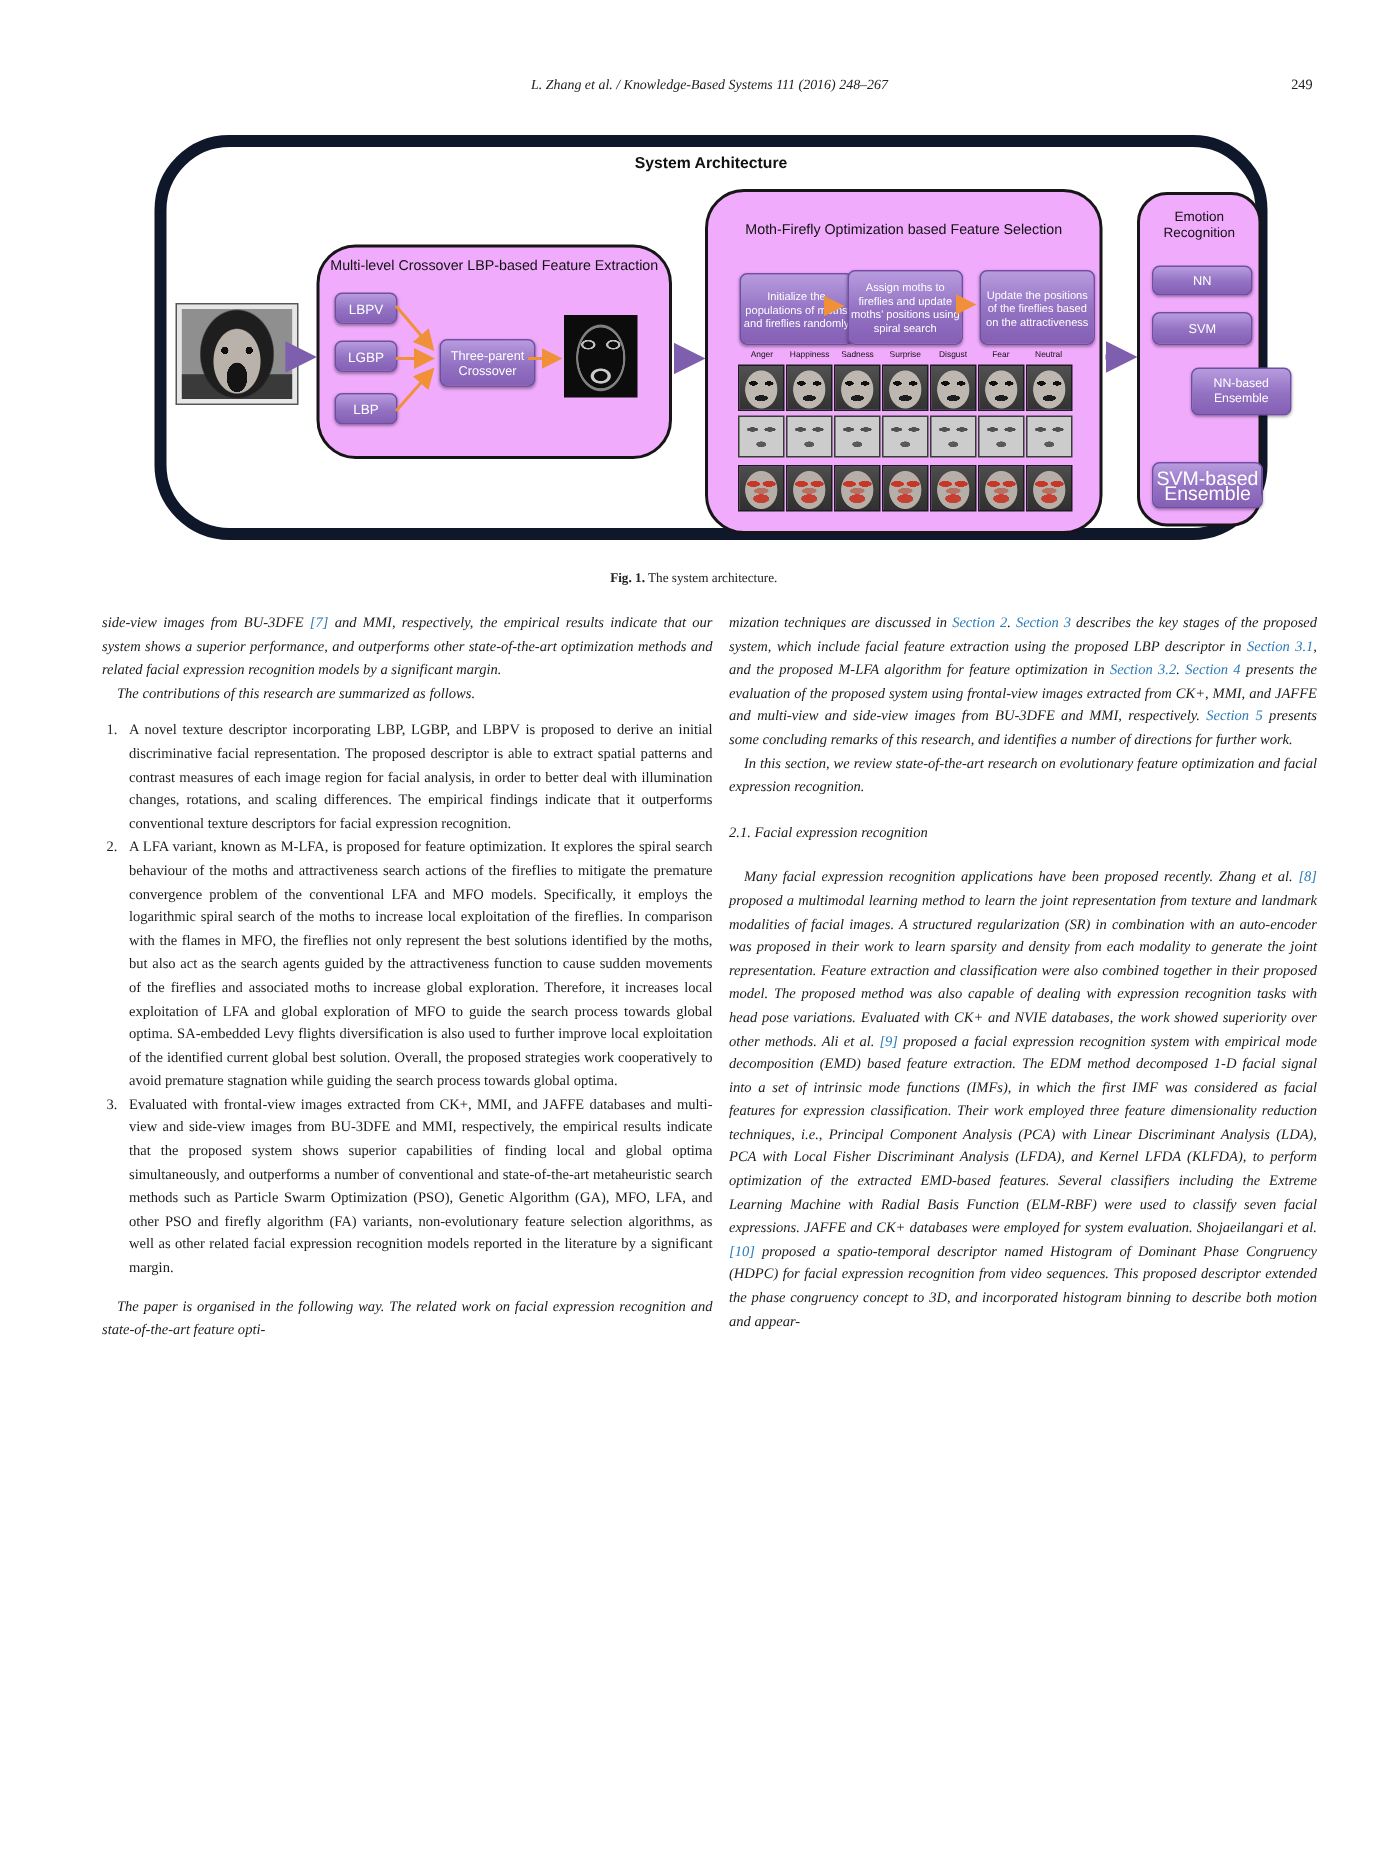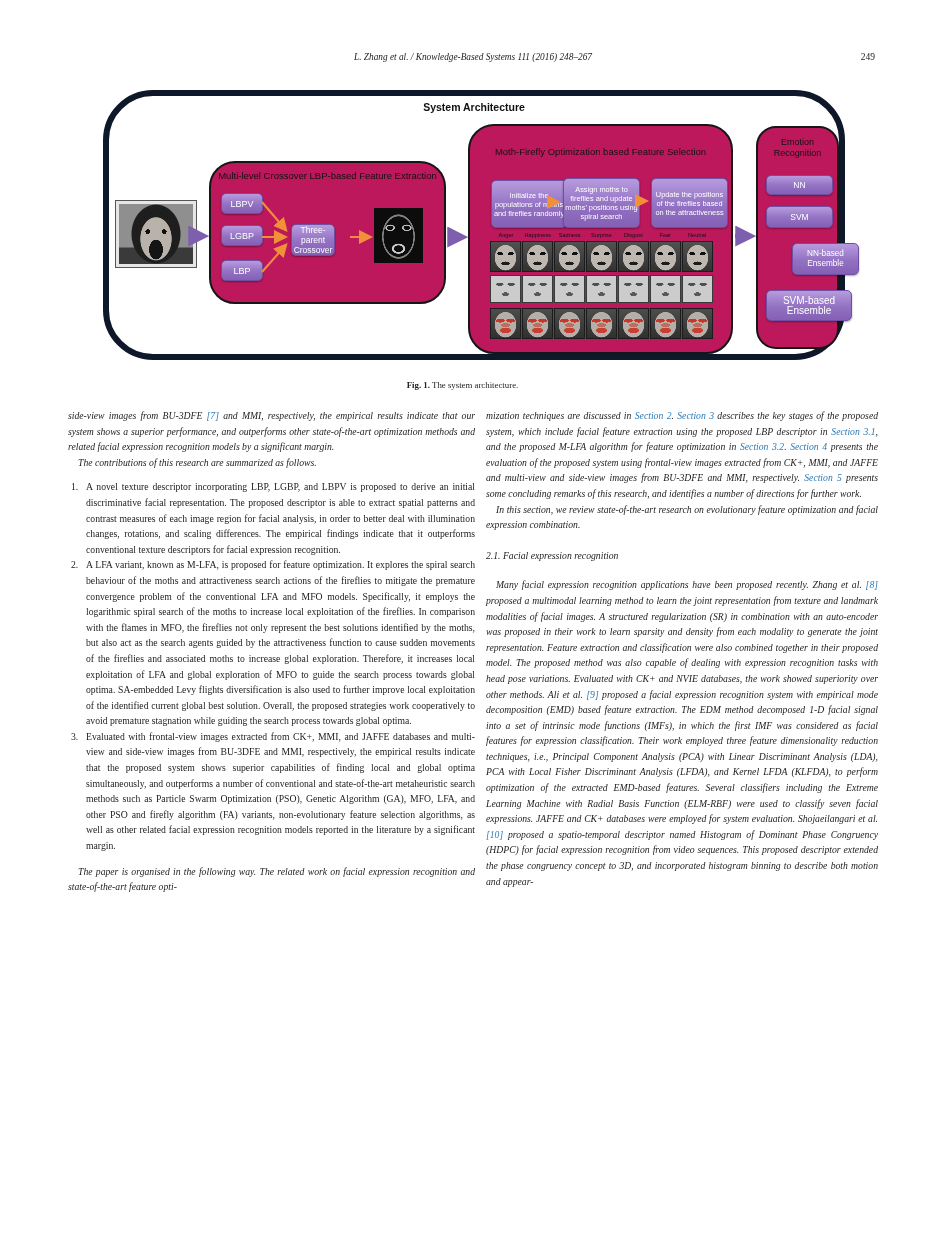--- a/index.html
+++ b/index.html
@@ -12,30 +12,30 @@
   .running-head {
     position:absolute; top:52px; left:68px; width:810px;
     font-style:italic; font-size:9.3px; color:#222; text-align:center;
   }
   .page-num {
     position:absolute; top:52px; right:50px; font-size:9.5px; color:#222;
   }
   
   .fig-outer {
     position:absolute; left:103px; top:90px; width:742px; height:270px;
-    border:6px solid #0f172a; border-radius:50px; box-sizing:border-box;
+    border:8px solid #0f172a; border-radius:50px; box-sizing:border-box;
     font-family:"Liberation Sans", sans-serif;
   }
   .fig-title {
     position:absolute; top:5px; left:0; width:100%; text-align:center;
     font-size:10.5px; font-weight:bold; color:#111;
   }
   .blackbox {
     position:absolute; border:2.5px solid #161616; box-sizing:border-box;
-    border-radius:26px; background:#be185d;
+    border-radius:26px; background:#f0abfc;
   }
   .bb-title { position:absolute; width:100%; text-align:center; font-size:9.5px; color:#111; }
   .pbox {
     position:absolute; box-sizing:border-box; border:1px solid #6e4fa2; border-radius:5px;
     background:linear-gradient(180deg,#b79bde 0%, #9271c2 55%, #8560b5 100%);
     color:#ffffff; display:flex; align-items:center; justify-content:center;
     text-align:center; box-shadow:0 1px 2px rgba(0,0,0,.35);
   }
   .photo {
     position:absolute; left:7px; top:105px; width:80px; height:66px;
@@ -115,21 +115,21 @@
 <div class="fig-outer">
   <div class="fig-title">System Architecture</div>
 
   <div class="photo"></div>
 
   <div class="blackbox" style="left:100px; top:65px; width:237px; height:143px;">
     <div class="bb-title" style="top:7px;">Multi-level Crossover LBP-based Feature Extraction</div>
     <div class="pbox" style="left:10px; top:30px; width:42px; height:21px; font-size:9px;">LBPV</div>
     <div class="pbox" style="left:10px; top:62px; width:42px; height:21px; font-size:9px;">LGBP</div>
     <div class="pbox" style="left:10px; top:97px; width:42px; height:21px; font-size:9px;">LBP</div>
-    <div class="pbox" style="left:80px; top:61px; width:44px; height:32px; font-size:8.5px; line-height:10px;">Three-parent Crossover</div>
+    <div class="pbox" style="left:80px; top:61px; width:64px; height:32px; font-size:8.5px; line-height:10px;">Three-parent Crossover</div>
   </div>
 
   <div class="edgemap"></div>
 
   <div class="blackbox" style="left:359px; top:28px; width:265px; height:230px;">
     <div class="bb-title" style="top:20px;">Moth-Firefly Optimization based Feature Selection</div>
     <div class="pbox" style="left:21px;   top:54px; width:76px; height:48px; font-size:7.4px; line-height:9px; padding:1px;">Initialize the populations of moths and fireflies randomly</div>
     <div class="pbox" style="left:93px;  top:52px; width:77px; height:50px; font-size:7.4px; line-height:9px; padding:1px;">Assign moths to fireflies and update moths’ positions using spiral search</div>
     <div class="pbox" style="left:181px; top:52px; width:77px; height:50px; font-size:7.4px; line-height:9px; padding:1px;">Update the positions of the fireflies based on the attractiveness</div>
 
@@ -169,21 +169,21 @@
         <div class="fc fr"></div>
         <div class="fc fr"></div>
     </div>
   </div>
 
   <div class="blackbox" style="left:647px; top:30px; width:83px; height:223px; border-radius:20px;">
     <div class="bb-title" style="top:9px; line-height:11px; font-size:9px;">Emotion Recognition</div>
     <div class="pbox" style="left:8px; top:47px;  width:67px; height:20px; font-size:8.5px;">NN</div>
     <div class="pbox" style="left:8px; top:78px;  width:67px; height:22px; font-size:8.5px;">SVM</div>
     <div class="pbox" style="left:8px; top:115px; width:67px; height:32px; font-size:8.2px; line-height:10px;margin-left:26px;">NN-based Ensemble</div>
-    <div class="pbox" style="left:8px; top:162px; width:86px; height:31px; font-size:10px; line-height:10px;">SVM-based Ensemble</div>
+    <div class="pbox" style="left:8px; top:178px; width:74px; height:31px; font-size:13px; line-height:10px;">SVM-based Ensemble</div>
   </div>
 
   <svg width="742" height="270" style="position:absolute; left:0; top:0; pointer-events:none;">
     <defs>
       <marker id="ah-o" markerWidth="7" markerHeight="7" refX="5" refY="3.5" orient="auto">
         <path d="M0,0 L7,3.5 L0,7 Z" fill="#f0913a"></path>
       </marker>
       <marker id="ah-p" markerWidth="6" markerHeight="6" refX="4.5" refY="3" orient="auto">
         <path d="M0,0 L6,3 L0,6 Z" fill="#7e5fae"></path>
       </marker>
@@ -222,16 +222,16 @@
     <div class="li">
       <span class="num">3.</span>
       <span>Evaluated with frontal-view images extracted from CK+, MMI, and JAFFE databases and multi-view and side-view images from BU-3DFE and MMI, respectively, the empirical results indicate that the proposed system shows superior capabilities of finding local and global optima simultaneously, and outperforms a number of conventional and state-of-the-art metaheuristic search methods such as Particle Swarm Optimization (PSO), Genetic Algorithm (GA), MFO, LFA, and other PSO and firefly algorithm (FA) variants, non-evolutionary feature selection algorithms, as well as other related facial expression recognition models reported in the literature by a significant margin.</span>
     </div>
   </div>
   <p class="just indent after-list">The paper is organised in the following way. The related work on facial expression recognition and state-of-the-art feature opti-</p>
 </div>
 
 <div class="col col-right">
   <p class="just"><span>mization techniques are discussed in </span><span class="ref-link">Section 2</span><span>. </span><span class="ref-link">Section 3</span><span> describes the key stages of the proposed system, which include facial feature extraction using the proposed LBP descriptor in </span><span class="ref-link">Section 3.1</span><span>, and the proposed M-LFA algorithm for feature optimization in </span><span class="ref-link">Section 3.2</span><span>. </span><span class="ref-link">Section 4</span><span> presents the evaluation of the proposed system using frontal-view images extracted from CK+, MMI, and JAFFE and multi-view and side-view images from BU-3DFE and MMI, respectively. </span><span class="ref-link">Section 5</span><span> presents some concluding remarks of this research, and identifies a number of directions for further work.</span></p>
-  <p class="just indent">In this section, we review state-of-the-art research on evolutionary feature optimization and facial expression combination.</p>
+  <p class="just indent">In this section, we review state-of-the-art research on evolutionary feature optimization and facial expression recognition.</p>
   <h3 class="subsec">2.1. Facial expression recognition</h3>
   <p class="just indent"><span>Many facial expression recognition applications have been proposed recently. Zhang et al. </span><span class="ref-link">[8]</span><span> proposed a multimodal learning method to learn the joint representation from texture and landmark modalities of facial images. A structured regularization (SR) in combination with an auto-encoder was proposed in their work to learn sparsity and density from each modality to generate the joint representation. Feature extraction and classification were also combined together in their proposed model. The proposed method was also capable of dealing with expression recognition tasks with head pose variations. Evaluated with CK+ and NVIE databases, the work showed superiority over other methods. Ali et al. </span><span class="ref-link">[9]</span><span> proposed a facial expression recognition system with empirical mode decomposition (EMD) based feature extraction. The EDM method decomposed 1-D facial signal into a set of intrinsic mode functions (IMFs), in which the first IMF was considered as facial features for expression classification. Their work employed three feature dimensionality reduction techniques, i.e., Principal Component Analysis (PCA) with Linear Discriminant Analysis (LDA), PCA with Local Fisher Discriminant Analysis (LFDA), and Kernel LFDA (KLFDA), to perform optimization of the extracted EMD-based features. Several classifiers including the Extreme Learning Machine with Radial Basis Function (ELM-RBF) were used to classify seven facial expressions. JAFFE and CK+ databases were employed for system evaluation. Shojaeilangari et al. </span><span class="ref-link">[10]</span><span> proposed a spatio-temporal descriptor named Histogram of Dominant Phase Congruency (HDPC) for facial expression recognition from video sequences. This proposed descriptor extended the phase congruency concept to 3D, and incorporated histogram binning to describe both motion and appear-</span></p>
 </div>
 
 </body></html>

